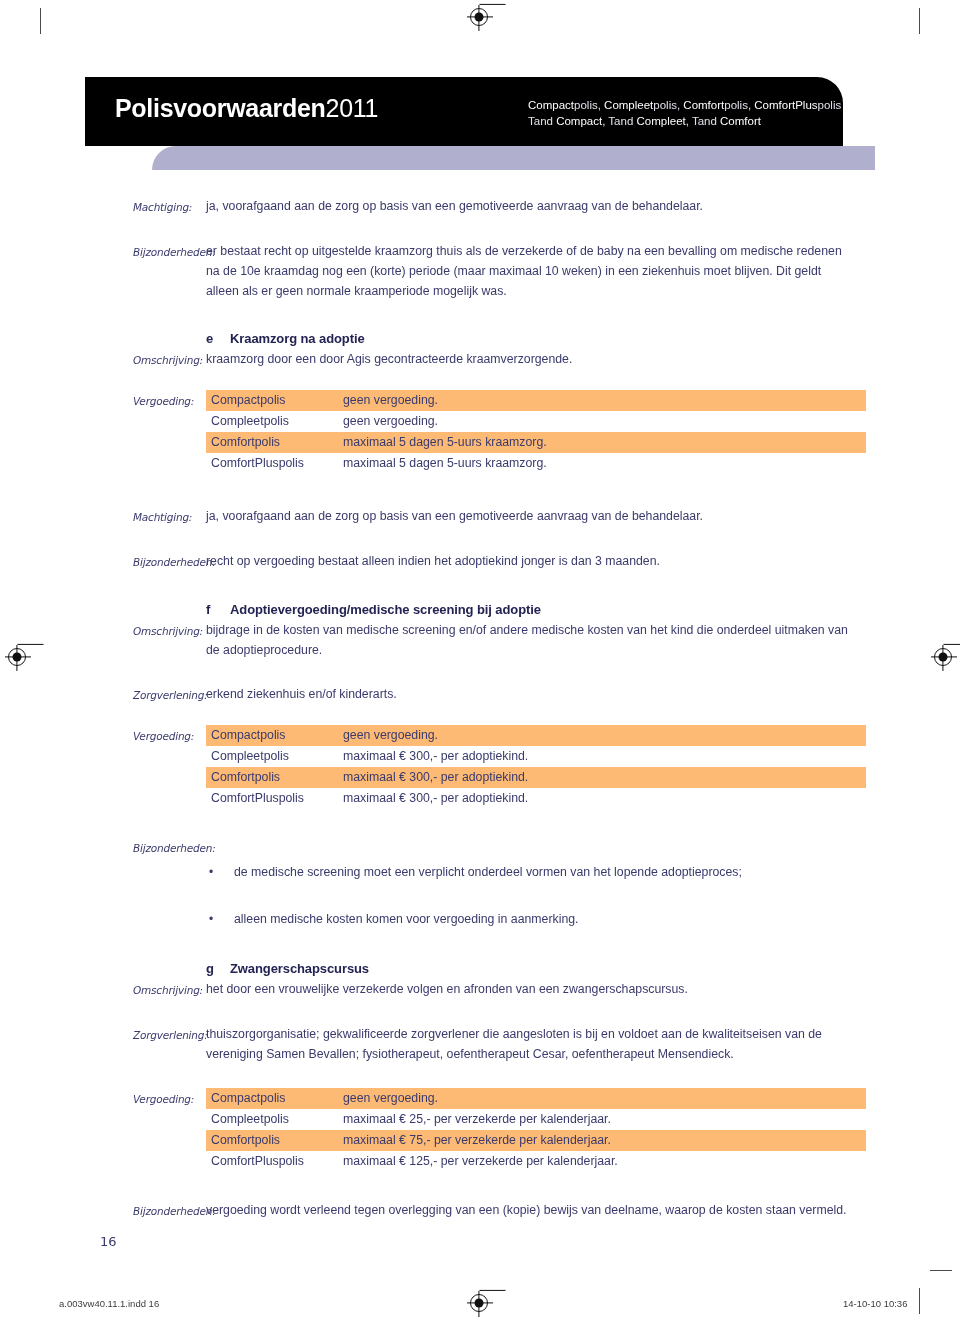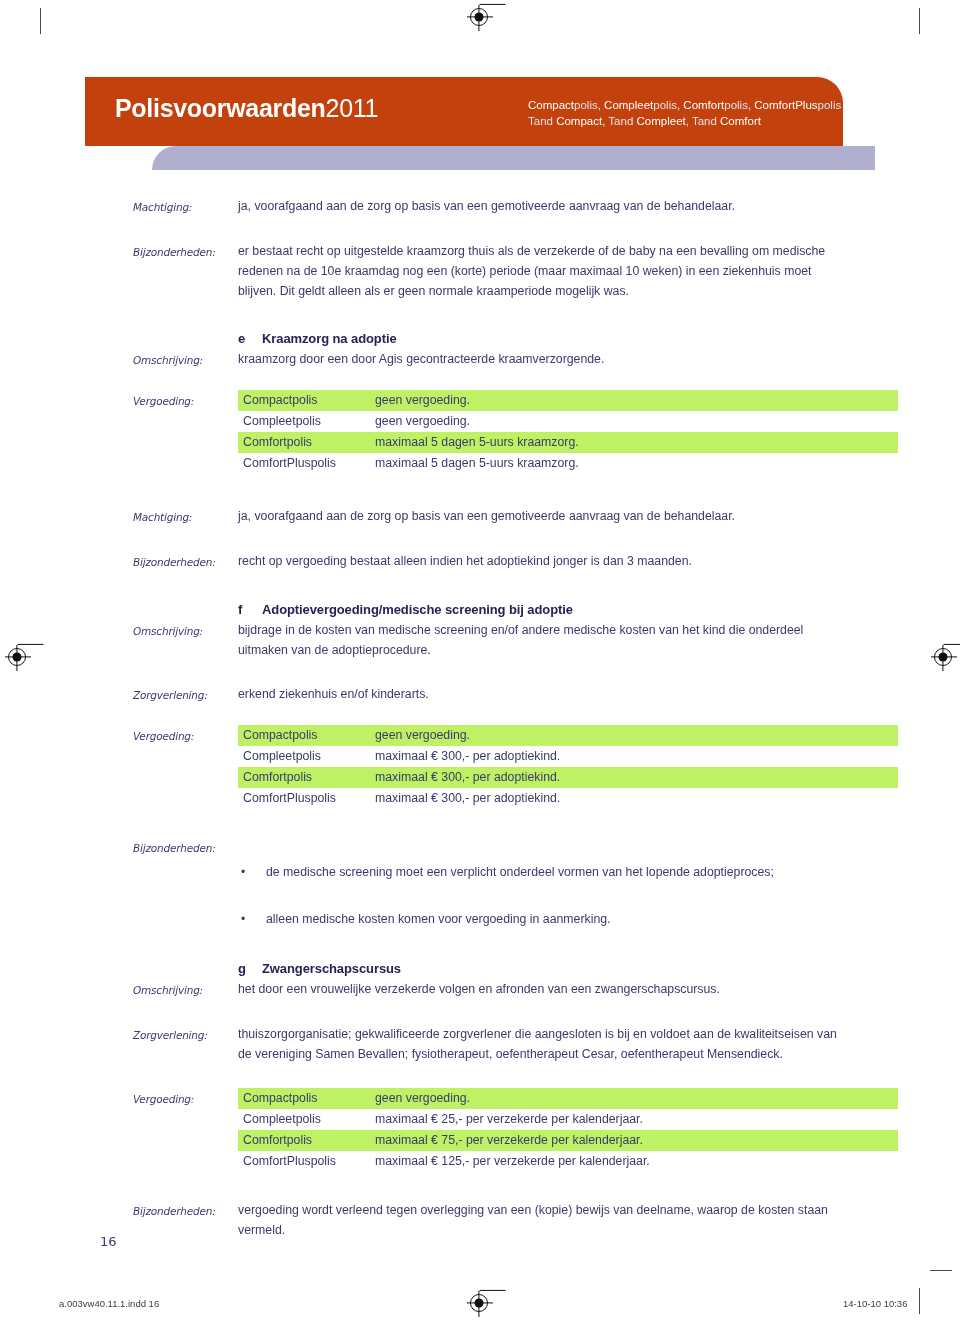--- a/index.html
+++ b/index.html
@@ -73,21 +73,21 @@
     height: 24px;
     background: #b0b0ce;
     border-top-left-radius: 24px;
   }
   .header-bar {
     position: absolute;
     left: 85px;
     top: 77px;
     width: 758px;
     height: 69px;
-    background: #c2410c;
+    background: #000000;
     border-top-right-radius: 26px;
   }
   .header-title {
     position: absolute;
     left: 30px;
     top: 17px;
     font-size: 25px;
     letter-spacing: -0.3px;
     color: #ffffff;
     white-space: nowrap;
@@ -111,21 +111,20 @@
   .content {
     position: absolute;
     left: 0;
     top: 196px;
     width: 960px;
   }
   .row {
     position: relative;
     display: flex;
     align-items: flex-start;
-    gap: 32px;
   }
   .label {
     width: 73px;
     margin-left: 133px;
     flex: 0 0 73px;
     font-family: "DejaVu Sans", sans-serif;
     font-size: 10.5px;
     line-height: 20px;
     color: #3a3a6d;
     font-style: italic;
@@ -157,21 +156,21 @@
   }
   .section-letter { width: 24px; flex: 0 0 24px; }
   .section-title { flex: 1 1 auto; }
 
   
   .benefit-table {
     width: 660px;
     border-collapse: collapse;
     table-layout: fixed;
   }
-  .benefit-table tr.shaded { background: #bef264; border-radius: 6px; }
+  .benefit-table tr.shaded { background: #fdba74; border-radius: 6px; }
   .benefit-table td {
     font-size: 12.3px;
     line-height: 17px;
     padding: 2px 0 2px 0;
     color: #3a3a6d;
     vertical-align: top;
   }
   .benefit-table td.plan  { width: 128px; padding-left: 5px; }
   .benefit-table td.value { padding-left: 4px; }
 

